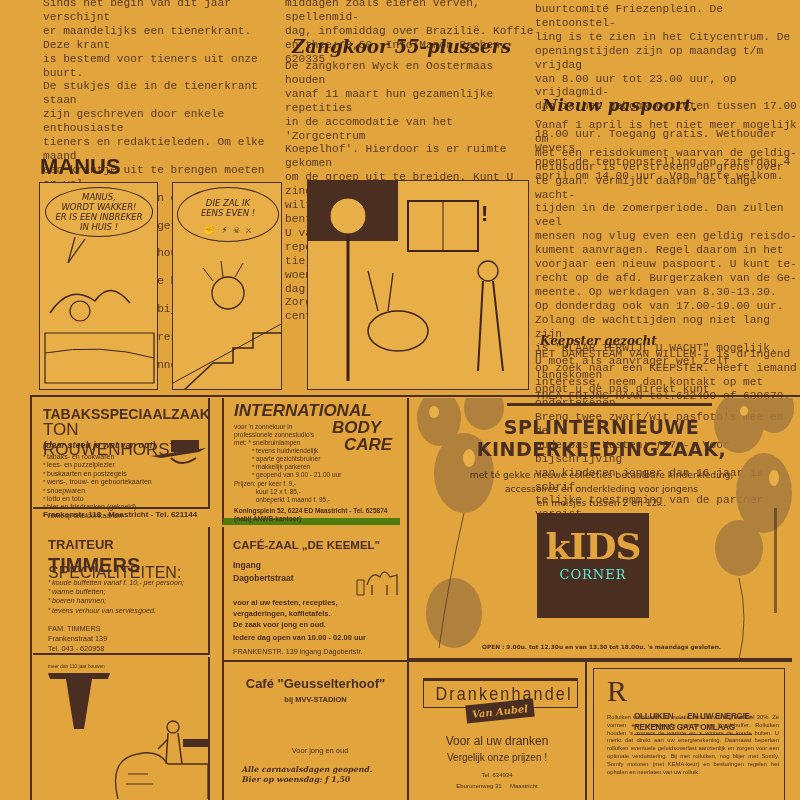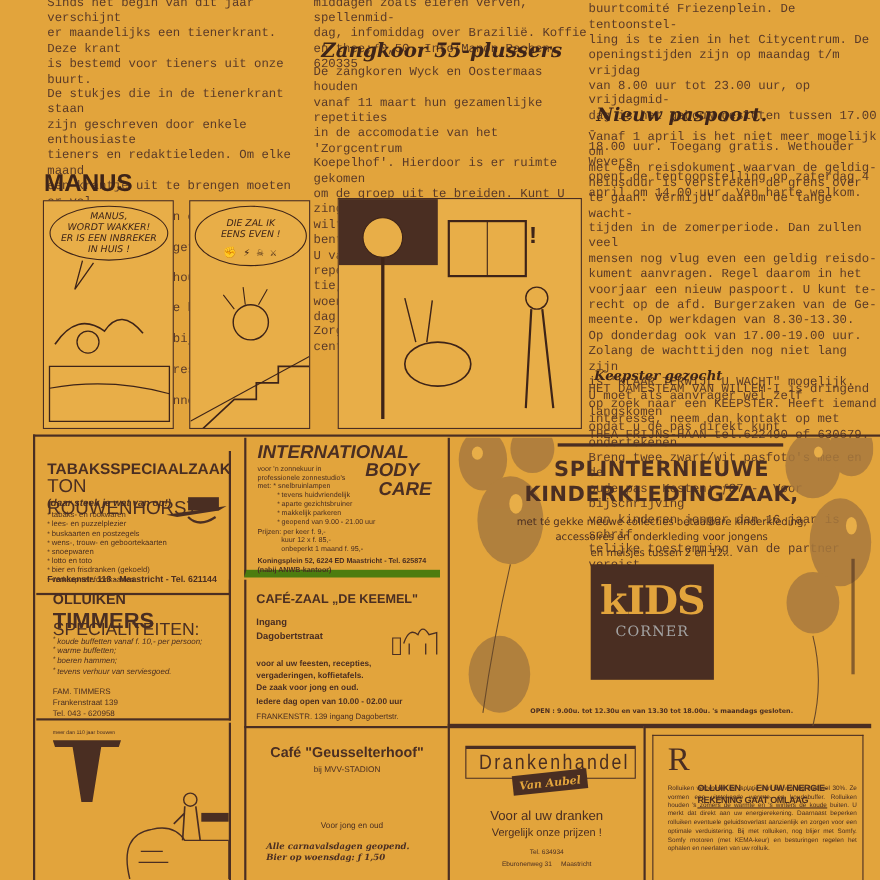--- a/index.html
+++ b/index.html
@@ -122,21 +122,21 @@
     <ellipse cx="90" cy="150" rx="30" ry="20" fill="none" stroke="#3e2418" stroke-width="1.5"></ellipse>
     <path d="M70 130 L60 90 M80 130 L85 92" stroke="#3e2418" stroke-width="1.3"></path>
     <path d="M175 100 L170 190 M185 100 L195 190" stroke="#3e2418" stroke-width="2"></path>
     <circle cx="180" cy="90" r="10" fill="none" stroke="#3e2418" stroke-width="1.3"></circle>
   </svg>
 </div>
 
 <div class="rule" style="left:30px; top:395px; width:770px; height:2px;"></div>
 <div class="rule" style="left:30px; top:395px; width:2px; height:405px;"></div>
 
-<div class="box" style="left:33px; top:398px; width:177px; height:131px; border:none; border-right:2px solid #4a2e22; border-bottom:2px solid #4a2e22;margin-top:12px;">
+<div class="box" style="left:33px; top:398px; width:177px; height:111px; border:none; border-right:2px solid #4a2e22; border-bottom:2px solid #4a2e22;">
   <div class="sans" style="position:absolute; left:10px; top:8px; font-size:14px; font-weight:bold;">TABAKSSPECIAALZAAK</div>
   <div class="sans" style="position:absolute; left:10px; top:22px; font-size:17px;">TON ROUWENHORST</div>
   <div class="sans" style="position:absolute; left:10px; top:42px; font-size:9px; font-style:italic; font-weight:bold;">(daar steek je wat van op!)</div>
   <ul class="bul sans" style="position:absolute; left:10px; top:55px; font-size:7px; line-height:8.4px;">
     <li>tabaks- en rookwaren</li>
       <li>lees- en puzzelplezier</li>
       <li>buskaarten en postzegels</li>
       <li>wens-, trouw- en geboortekaarten</li>
       <li>snoepwaren</li>
       <li>lotto en toto</li>
@@ -193,28 +193,28 @@
     <rect x="98" y="5" width="205" height="3" fill="#4a2e22"></rect>
     <rect x="365" y="110" width="3" height="105" fill="#4a2e22" opacity="0.6"></rect>
   </svg>
   <div style="position:absolute; left:0; width:385px; text-align:center; top:40px; font-family:'DejaVu Sans', sans-serif; font-size:19px; font-weight:bold; letter-spacing:0.5px;">KINDERKLEDINGZAAK,</div>
   <div style="position:absolute; left:0; width:385px; text-align:center; top:18px; font-family:'DejaVu Sans', sans-serif; font-size:19px; font-weight:bold; letter-spacing:0.5px;">SPLINTERNIEUWE</div>
   <div style="position:absolute; left:0; width:385px; text-align:center; top:70px; font-family:'DejaVu Sans', sans-serif; font-size:9.2px; line-height:14px; white-space:pre-line;">met té gekke nieuwe collecties betaalbare kinderkleding,
 accessoires én onderkleding voor jongens
 en meisjes tussen 2 en 12...</div>
   <div style="position:absolute; left:128px; top:115px; width:112px; height:105px; background:#4a2e22; text-align:center;">
     <div style="font-family:'DejaVu Serif', serif; font-size:36px; font-weight:bold; color:#e2a43c; margin-top:12px; letter-spacing:-1px;">kIDS</div>
-    <div style="font-family:'DejaVu Serif', serif; font-size:13px; color:#a3a3a3; letter-spacing:1px;">CORNER</div>
+    <div style="font-family:'DejaVu Serif', serif; font-size:13px; color:#5eead4; letter-spacing:1px;">CORNER</div>
   </div>
   <div style="position:absolute; left:0; width:385px; text-align:center; top:246px; font-family:'DejaVu Sans', sans-serif; font-size:5.8px; font-weight:bold;">OPEN :  9.00u. tot 12.30u en van 13.30 tot 18.00u.  's maandags gesloten.</div>
 </div>
 
 <div class="box" style="left:33px; top:527px; width:177px; height:128px; border:none; border-right:2px solid #4a2e22; border-bottom:2px solid #4a2e22;">
   <div style="position:absolute; left:15px; top:9px;">
-    <span class="sans" style="font-size:13px; font-weight:bold;">OLLUIKEN</span>
+    <span class="sans" style="font-size:13px; font-weight:bold;">TRAITEUR</span>
     <span class="sans" style="font-size:20px; font-weight:bold;">TIMMERS</span>
   </div>
   <div class="sans" style="position:absolute; left:15px; top:37px; font-size:16px; ">SPECIALITEITEN:</div>
   <ul class="bul sans" style="position:absolute; left:15px; top:51px; font-size:7.2px; line-height:9.2px; font-style:italic;">
     <li>koude buffetten vanaf f. 10,- per persoon;</li>
       <li>warme buffetten;</li>
       <li>boeren hammen;</li>
       <li>tevens verhuur van serviesgoed.</li>
   </ul>
   <div class="sans" style="position:absolute; left:15px; top:97px; font-size:7.3px; line-height:10px; white-space:pre-line;">FAM. TIMMERS
@@ -246,21 +246,21 @@
     <circle cx="75" cy="8" r="6" fill="none" stroke="#4a2e22" stroke-width="1.3"></circle>
     <path d="M70 14 L68 45 M80 14 L84 45 M70 20 L60 30" stroke="#4a2e22" stroke-width="1.5"></path>
     <path d="M20 80 Q10 40 40 35 Q60 30 70 45 L110 45 L110 80" fill="none" stroke="#4a2e22" stroke-width="1.3"></path>
     <rect x="85" y="20" width="25" height="8" fill="#4a2e22"></rect>
     <path d="M30 55 L50 55 M28 65 L55 65" stroke="#4a2e22"></path>
   </svg>
 </div>
 
 <div class="box" style="left:222px; top:660px; width:185px; height:140px; border:none; border-left:2px solid #4a2e22; border-top:2px solid #4a2e22;">
   <div class="sans" style="position:absolute; left:0; width:183px; text-align:center; top:14px; font-size:13px; font-weight:bold;">Café "Geusselterhoof"</div>
-  <div class="sans" style="position:absolute; left:0; width:183px; text-align:center; top:33px; font-size:7.5px; font-weight:normal;">bij MVV-STADION</div>
+  <div class="sans" style="position:absolute; left:0; width:183px; text-align:center; top:33px; font-size:7.5px; font-weight:bold;">bij MVV-STADION</div>
   <div class="sans" style="position:absolute; left:0; width:192px; text-align:center; top:84px; font-size:7.5px;">Voor jong en oud</div>
   <div style="position:absolute; left:18px; top:103px; font-family:'DejaVu Serif', serif; font-style:italic; font-weight:bold; font-size:7.8px; line-height:10px; white-space:pre-line;">Alle carnavalsdagen geopend.
 Bier op woensdag: ƒ 1,50</div>
 </div>
 
 <div class="box" style="left:407px; top:660px; width:178px; height:140px; border:none; border-left:2px solid #4a2e22; border-top:2px solid #4a2e22;">
   <div style="position:absolute; left:14px; top:16px; width:155px; height:30px; border:1.5px solid #4a2e22; border-top:3px solid #4a2e22;">
     <div class="sans" style="text-align:center; font-size:19px; letter-spacing:2.5px; line-height:26px; transform:scaleX(0.85);">Drankenhandel</div>
   </div>
   <div style="position:absolute; left:57px; top:40px; width:68px; height:18px; background:#4a2e22; transform:rotate(-6deg); text-align:center;">

